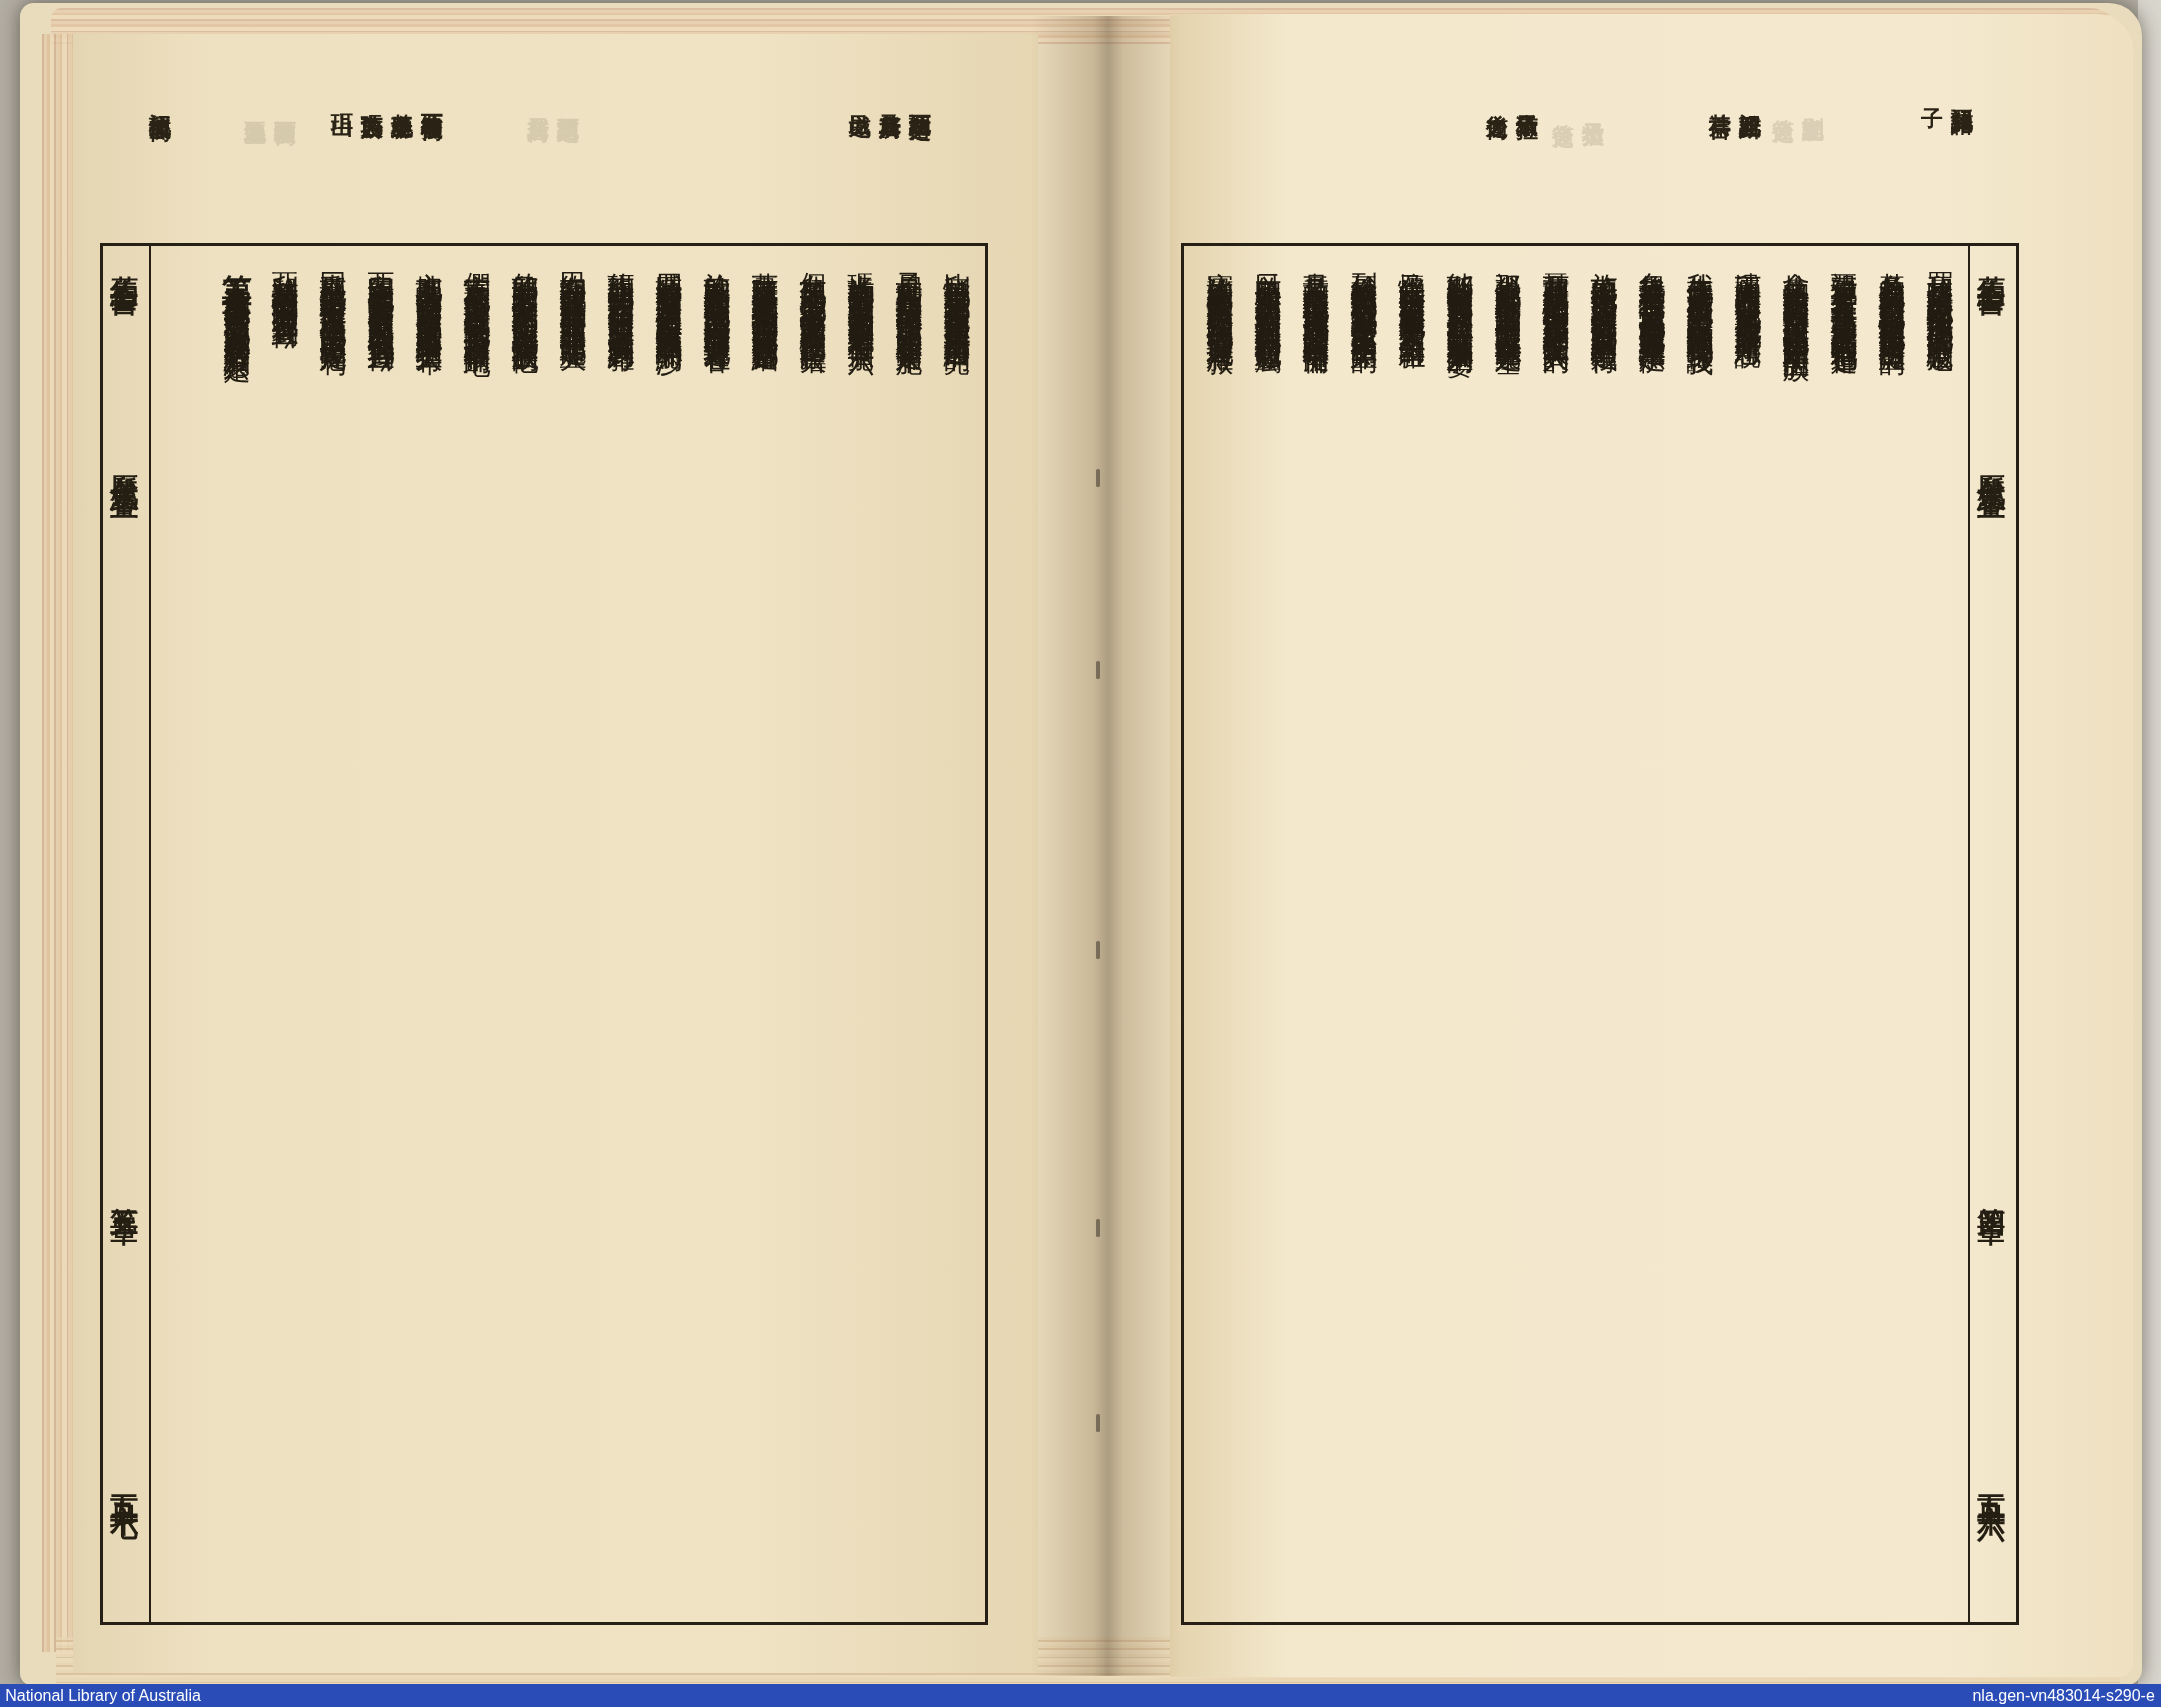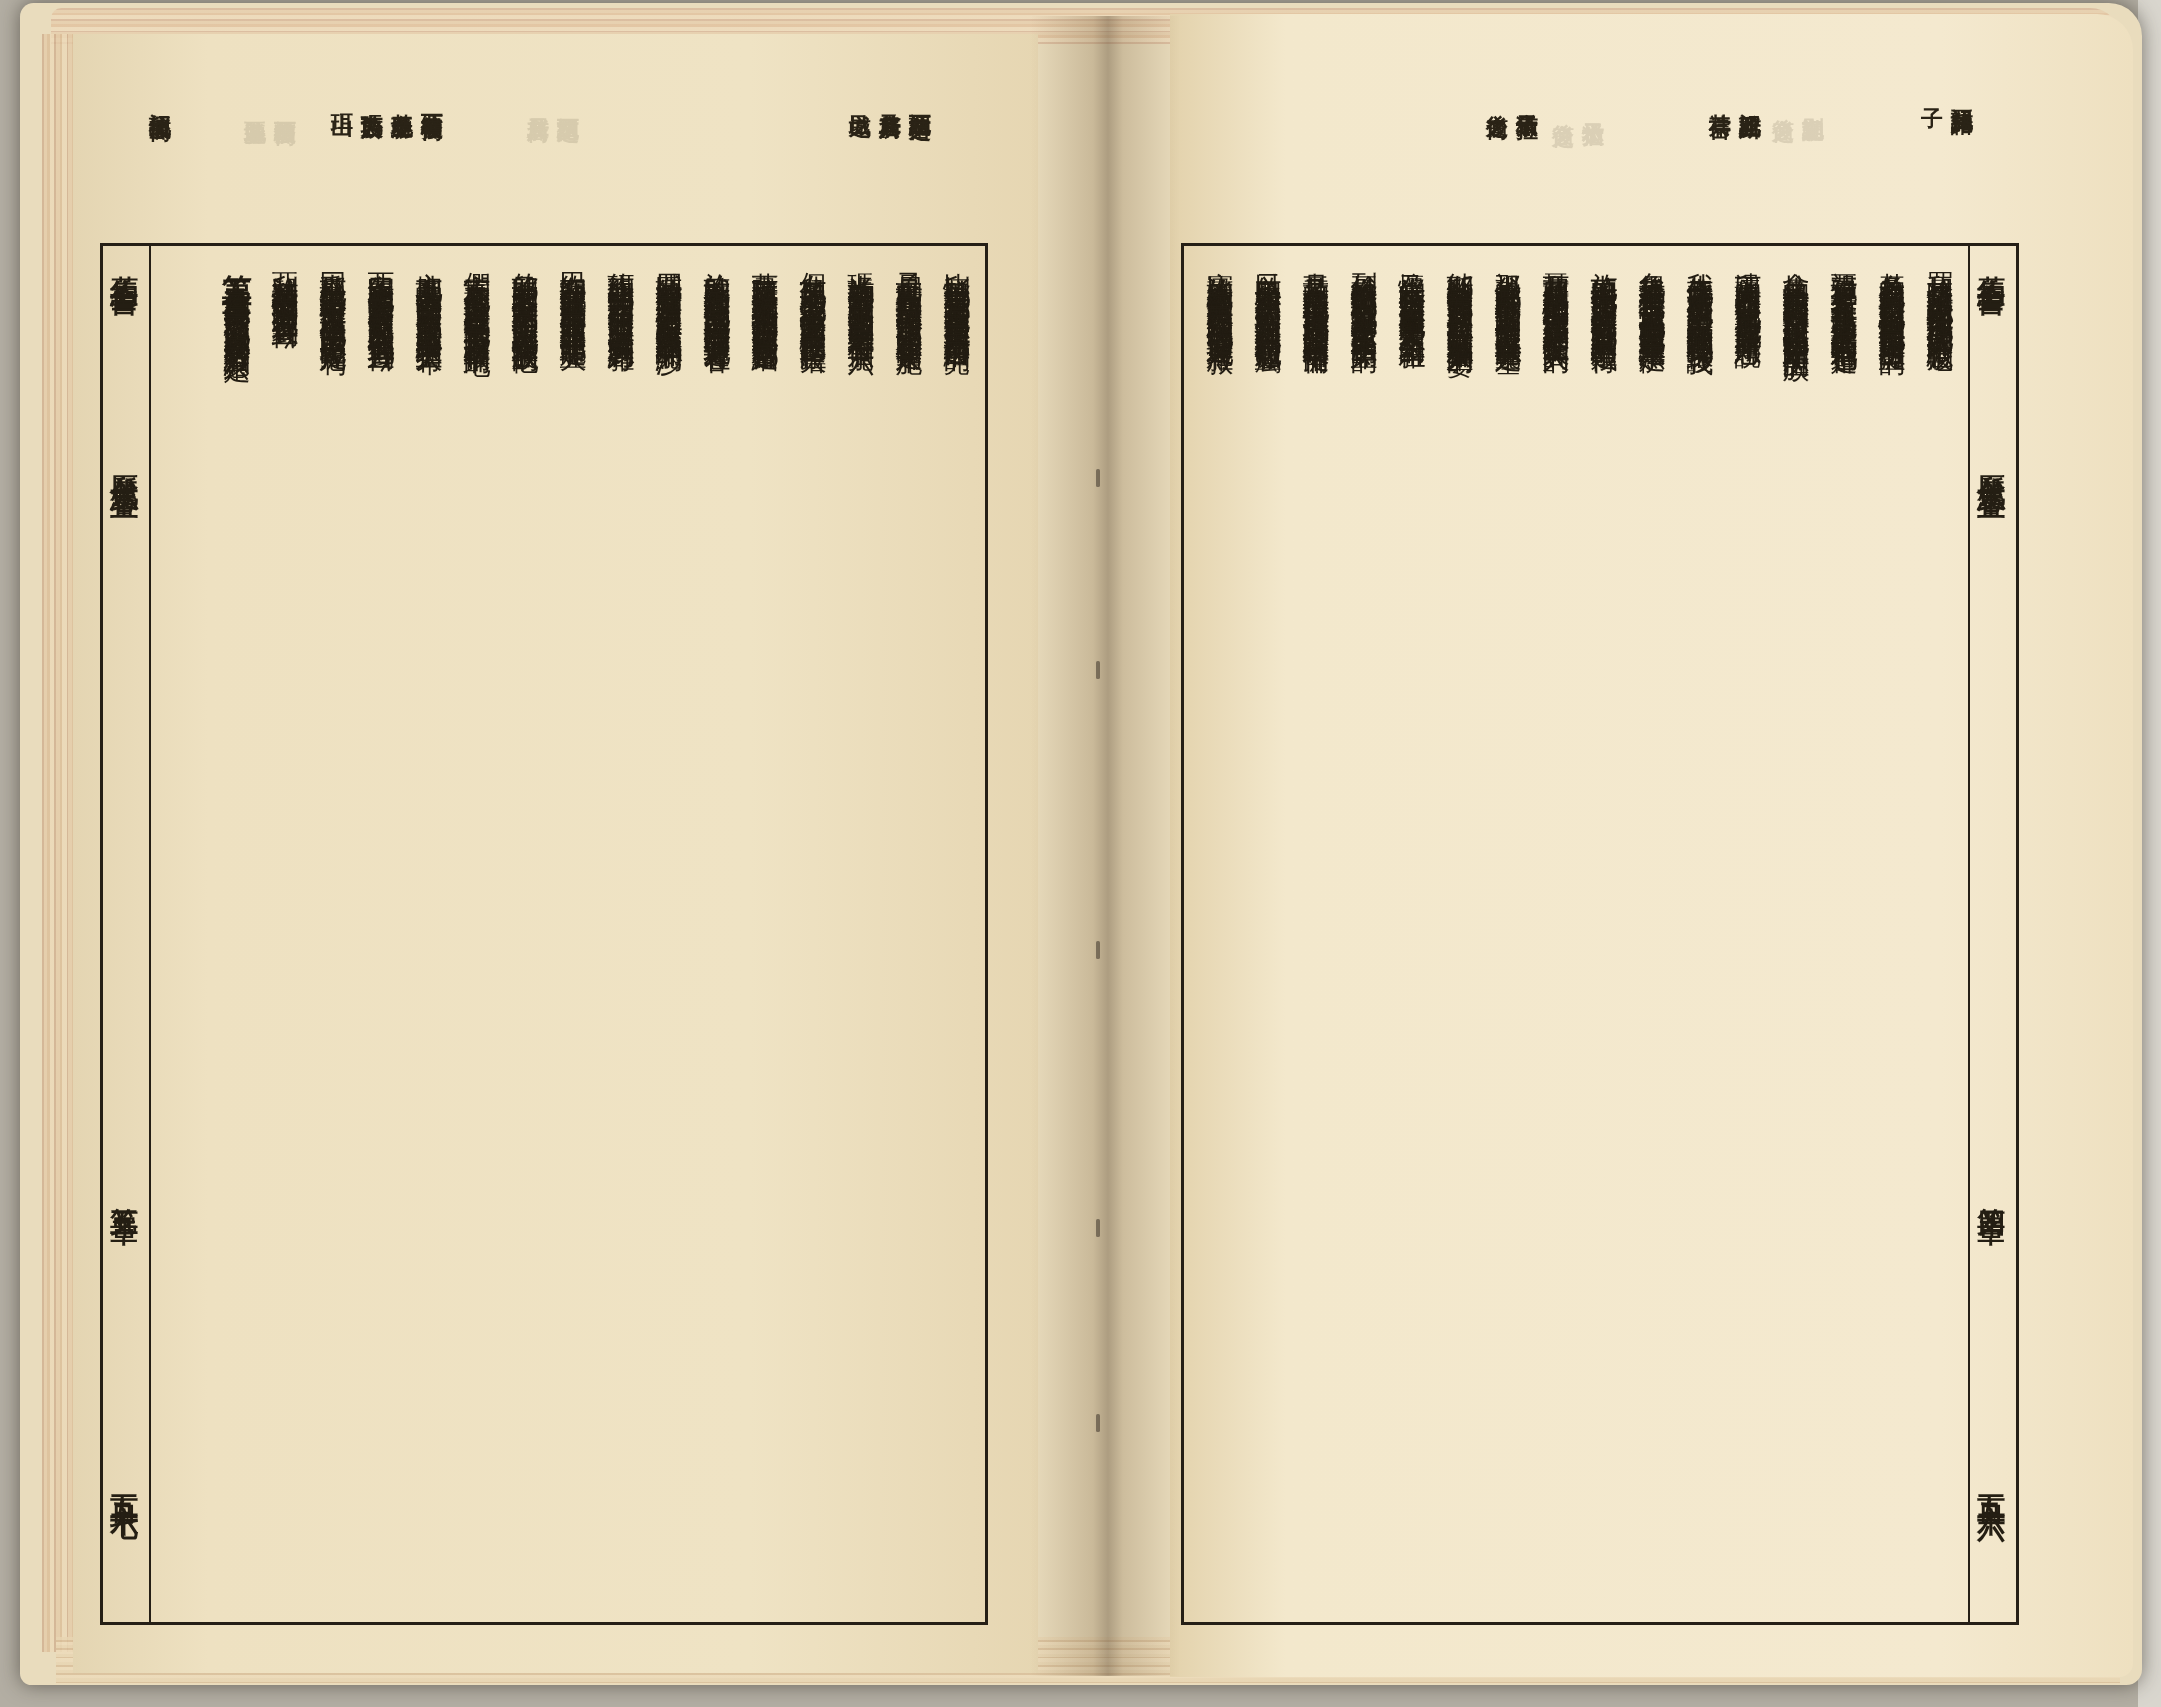--- a/index.html
+++ b/index.html
@@ -141,14 +141,18 @@
         <div class="col"><span class="seg-t">的兒子耶大亞是申利的兒子申利是示瑪雅的兒子以上所記的人名都是作本族族長的他</span></div>
         <div class="col"><span class="seg-t">們宗族人丁甚衆他們往基多的東邊尋找可以牧羊羣的地方到了平原的東邊尋得牧羊的地</span></div>
         <div class="col"><span class="seg-t">方地土肥美又寬闊又安靜因爲那裏的居民是屬含族的人以上錄名的西緬人在猶大王希</span></div>
         <div class="col"><span class="seg-t">西家年間來攻擊他們的帳幕和那裏所有的住處滅盡那裏的人就住在他們地方直到今日</span></div>
         <div class="col"><span class="seg-t">因爲那地可以牧羊這西緬人中有五百人上西珥山率領他們的是以示的兒子毘拉提尼利</span></div>
         <div class="col"><span class="seg-t">亞利法雅和烏泄殺盡亞瑪力族剩下的人就住在那裏直到今日。</span></div>
         <div class="col"><span class="seg-h">第五章</span><span class="seg-t">流便原是以色列的長子因爲污穢了他父的牀以色列將長子的名分給了約瑟只是</span></div>
       </div>
   </div>
 
+  <div class="bottombar">
+    <span class="lib">National Library of Australia</span>
+    <span class="id">nla.gen-vn483014-s290-e</span>
+  </div>
 </div>
 
 
 </body></html>

